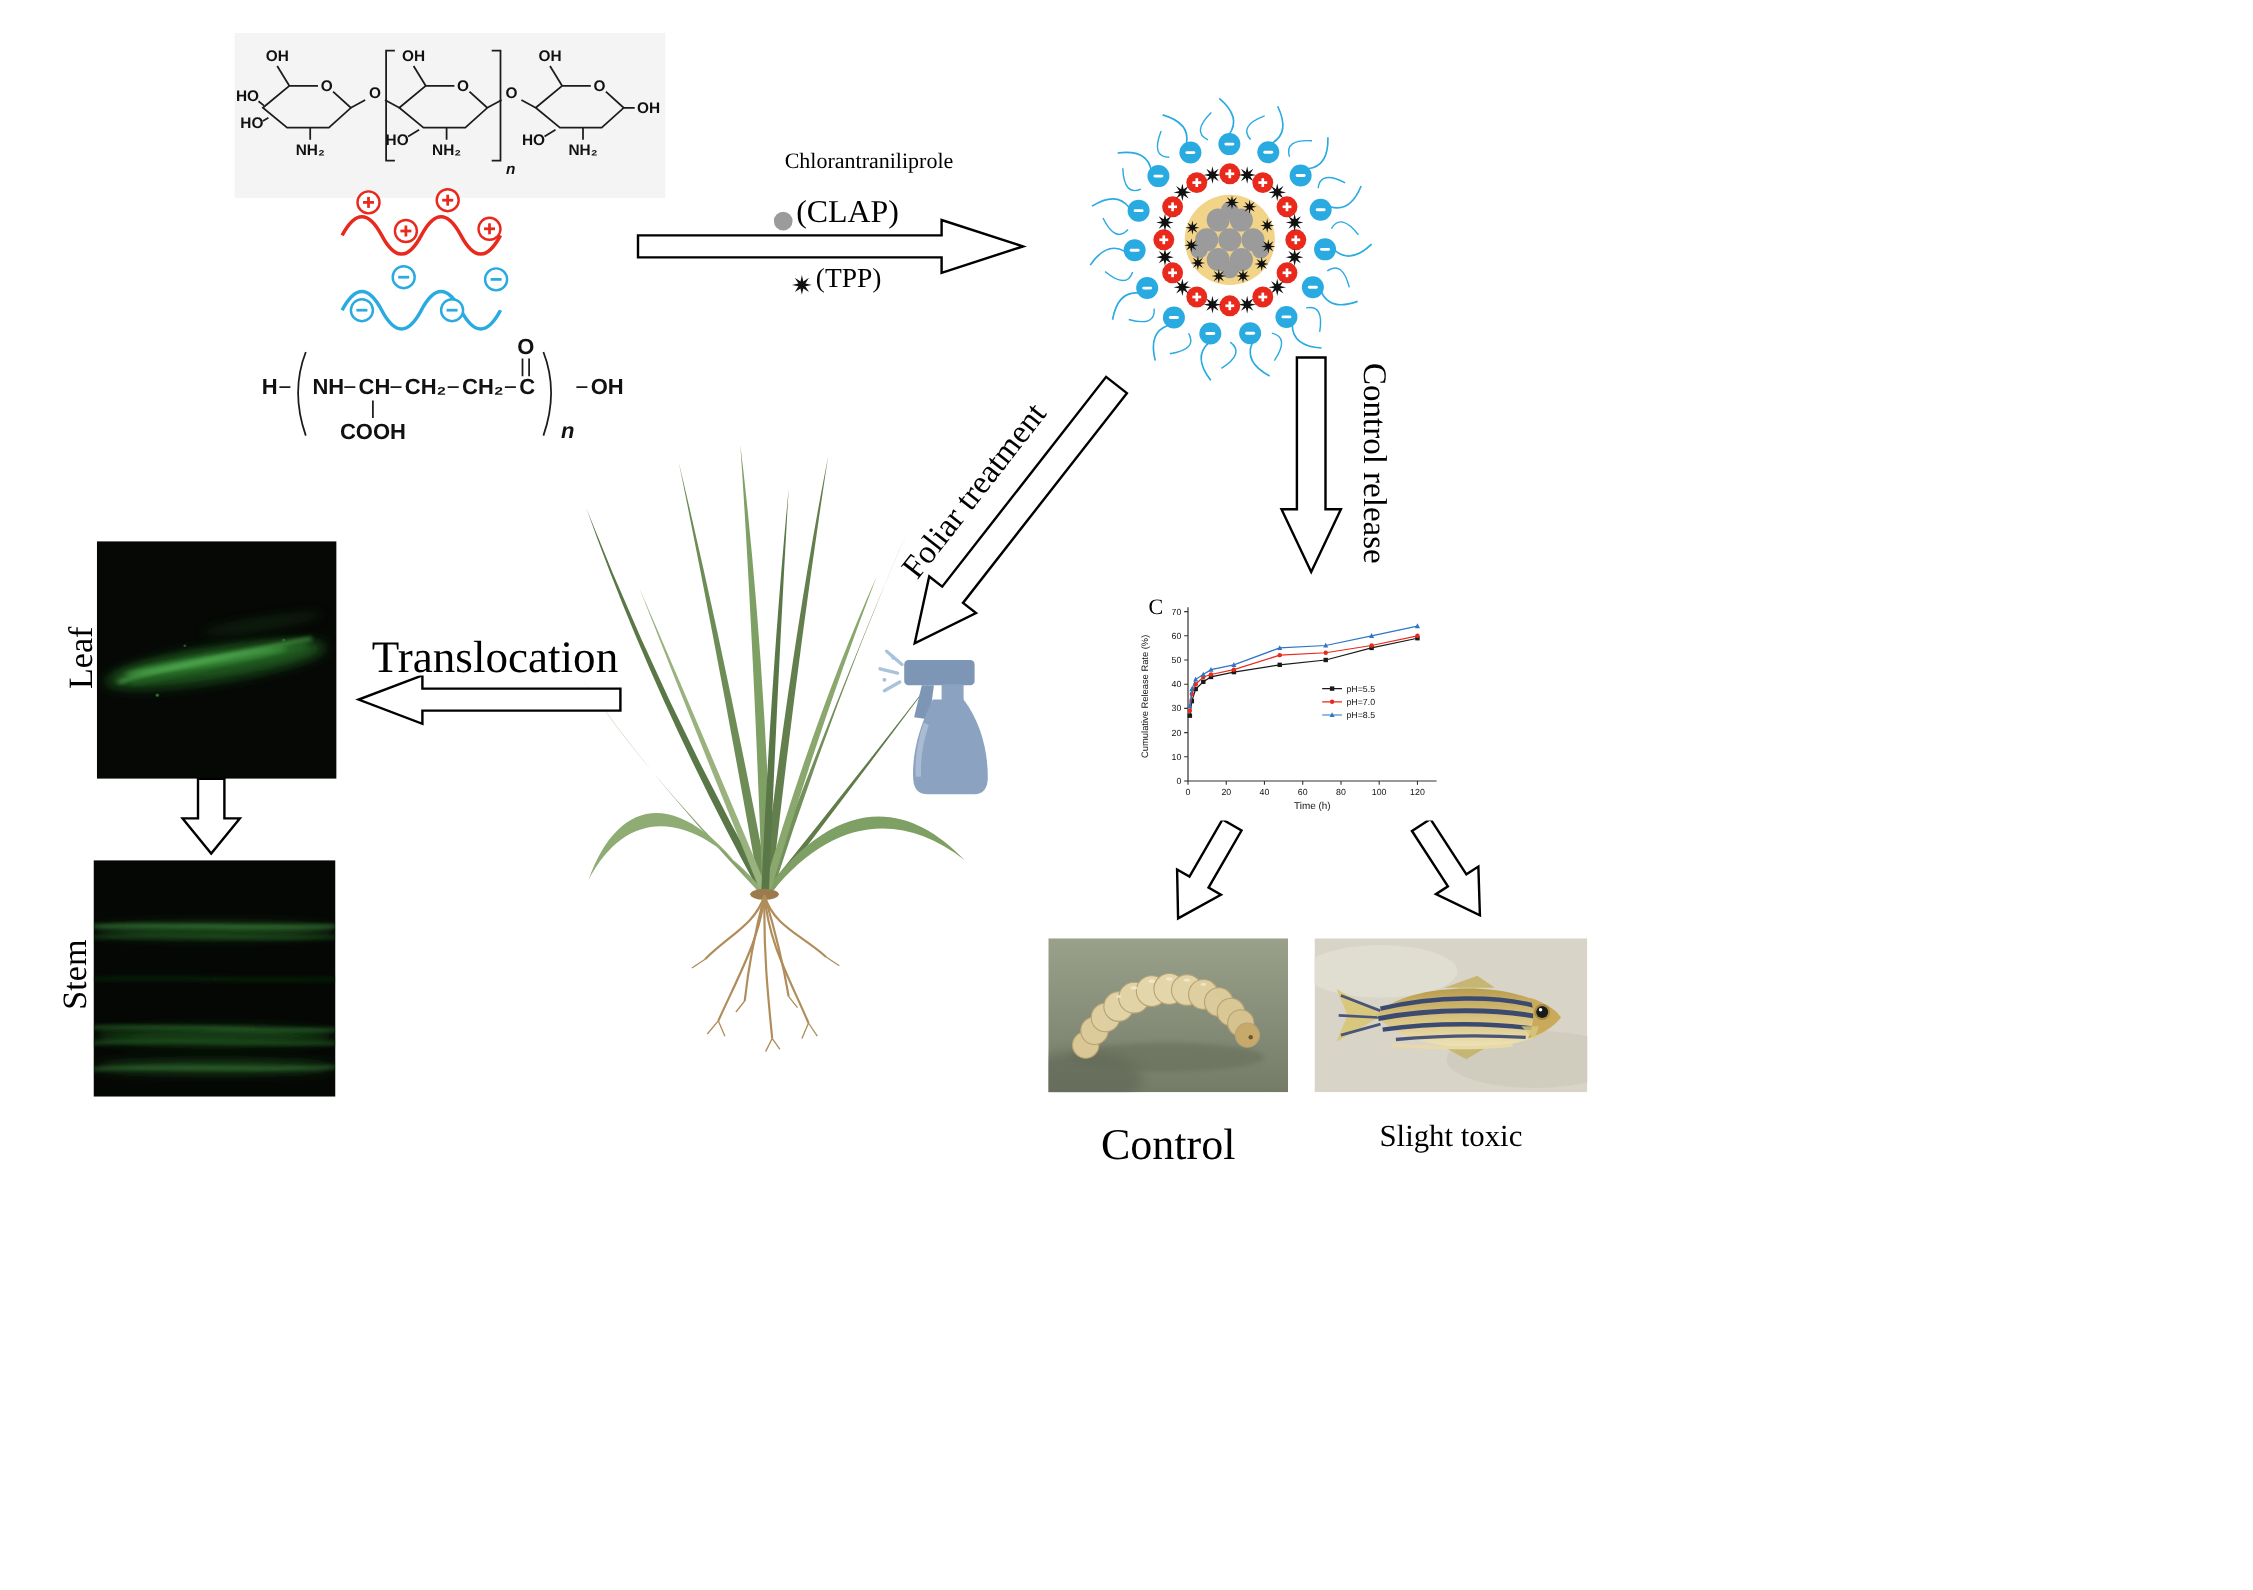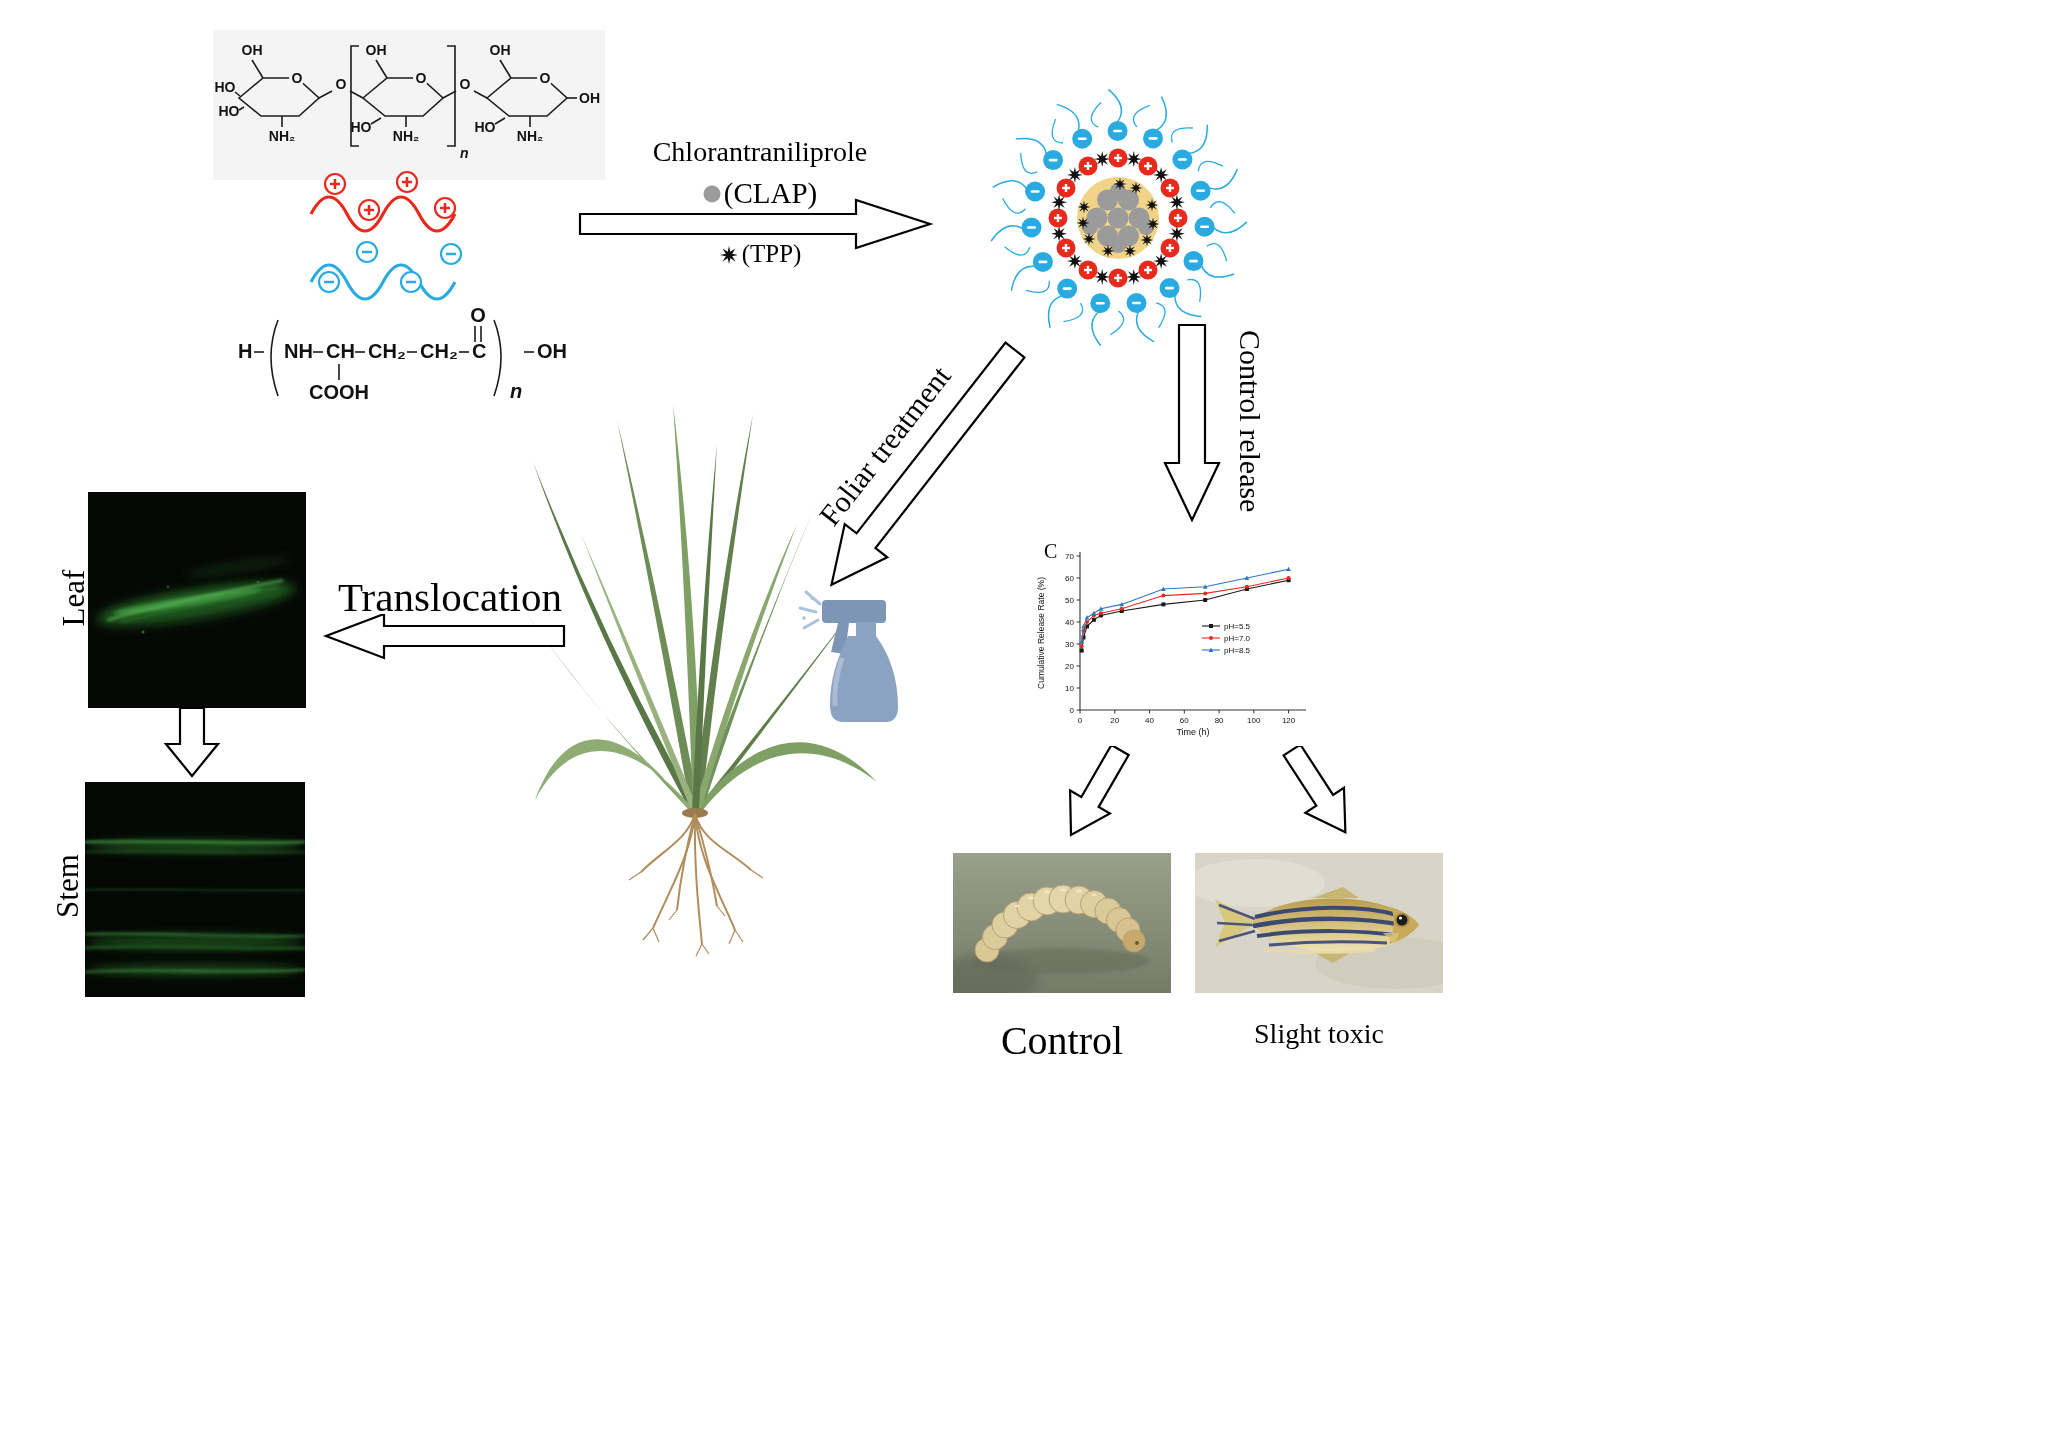--- a/index.html
+++ b/index.html
@@ -1,19 +1,19 @@
 <!DOCTYPE html>
 <html><head>
 <meta charset="utf-8">
 <style>
   html,body{margin:0;padding:0}
   body{width:2048px;height:1445px;position:relative;background:#fff;font-family:"Liberation Serif",serif;overflow:hidden}
   .abs{position:absolute}
   .lbl{position:absolute;text-align:center;color:#000;line-height:1.15;font-family:"Liberation Serif",serif}
-  .icon-row{display:flex;align-items:center;justify-content:center;gap:3px}
+  .icon-row{display:flex;align-items:flex-end;justify-content:center;gap:3px}
   .rot-left{transform:rotate(-90deg)}
   .harrow{fill:#fff;stroke:#000;stroke-width:2.2;stroke-linejoin:miter}
   .bond-g line,.bond-g path{stroke:#1c1c1c;stroke-width:1.6;fill:none}
   .chem{font-family:"Liberation Sans",sans-serif;font-size:14px;font-weight:600;fill:#111}
   .chem2{font-family:"Liberation Sans",sans-serif;font-size:20px;font-weight:600;fill:#111}
   .serif-label{font-family:"Liberation Serif",serif;font-size:30px;fill:#000}
   .serif{font-family:"Liberation Serif",serif}
   svg text{font-family:"Liberation Sans",sans-serif}
 </style>
 </head>
@@ -154,21 +154,21 @@
     <text class="chem2" x="94" y="52">CH</text>
     <text class="chem2" x="136" y="52">CH₂</text>
     <text class="chem2" x="188" y="52">CH₂</text>
     <text class="chem2" x="240" y="52">C</text>
     <text class="chem2" x="246" y="16" text-anchor="middle">O</text>
     <text class="chem2" x="278" y="92" font-size="15" font-style="italic">n</text>
     <text class="chem2" x="305" y="52">OH</text>
     <text class="chem2" x="107" y="93" text-anchor="middle">COOH</text>
   </svg>
 
-  <div class="lbl" style="left:600px;top:136px;width:320px;font-size:28px">Chlorantraniliprole</div>
+  <div class="lbl" style="left:630px;top:136px;width:320px;font-size:20px">Chlorantraniliprole</div>
   <div class="lbl icon-row" style="left:600px;top:177px;width:320px;font-size:29px">
     <svg width="18" height="18">
         <circle cx="9" cy="9" r="8.5" fill="#9b9b9b"></circle>
       </svg>
     <span>(CLAP)</span>
   </div>
   <svg class="abs" style="left:578px;top:196px" width="360" height="56" viewBox="0 0 360 56">
     <polygon class="harrow" points="2,18 278,18 278,4 352,28 278,52 278,38 2,38"></polygon>
   </svg>
   <div class="lbl icon-row" style="left:600px;top:240px;width:320px;font-size:25px">

